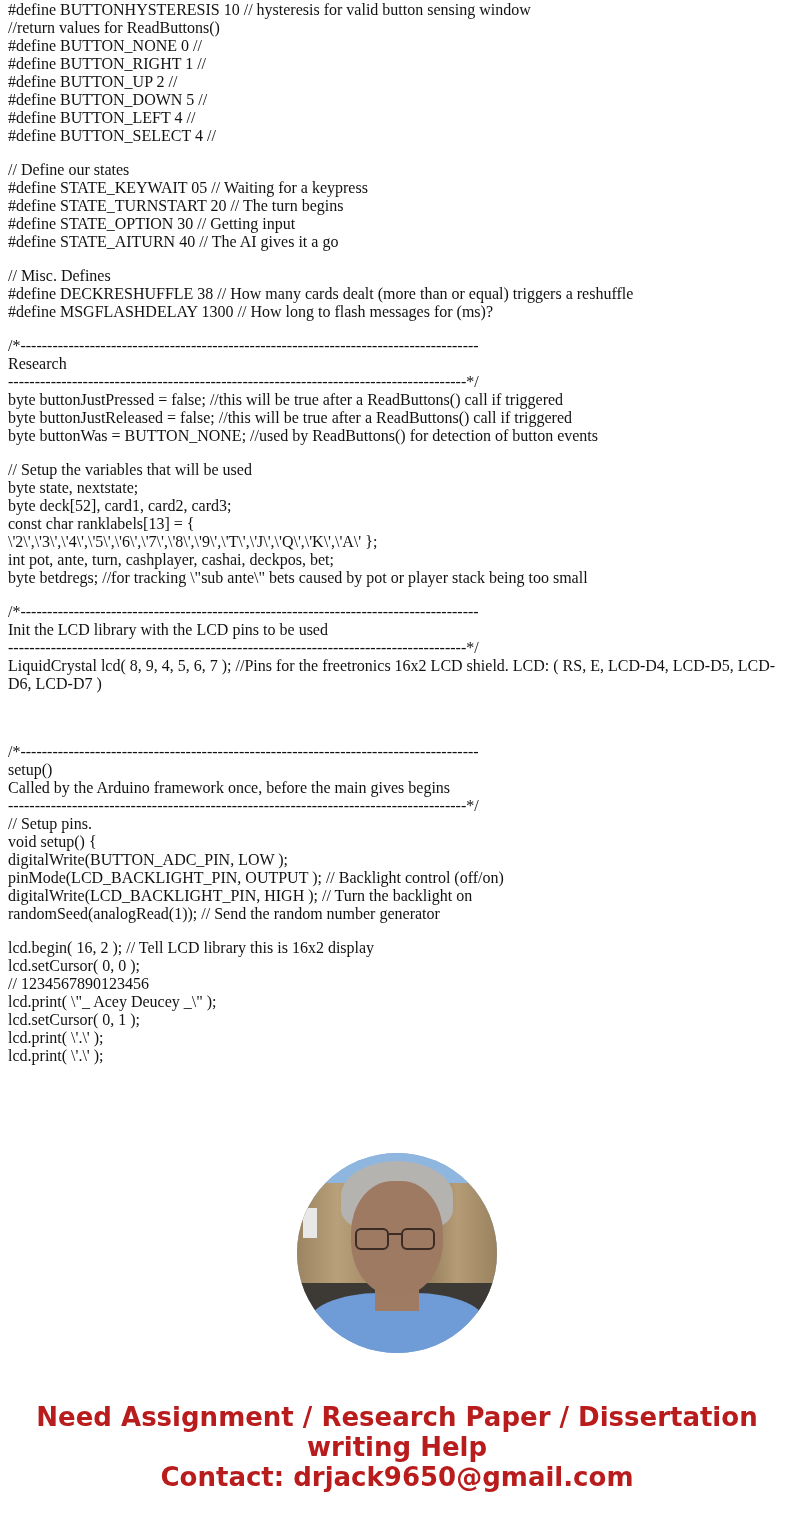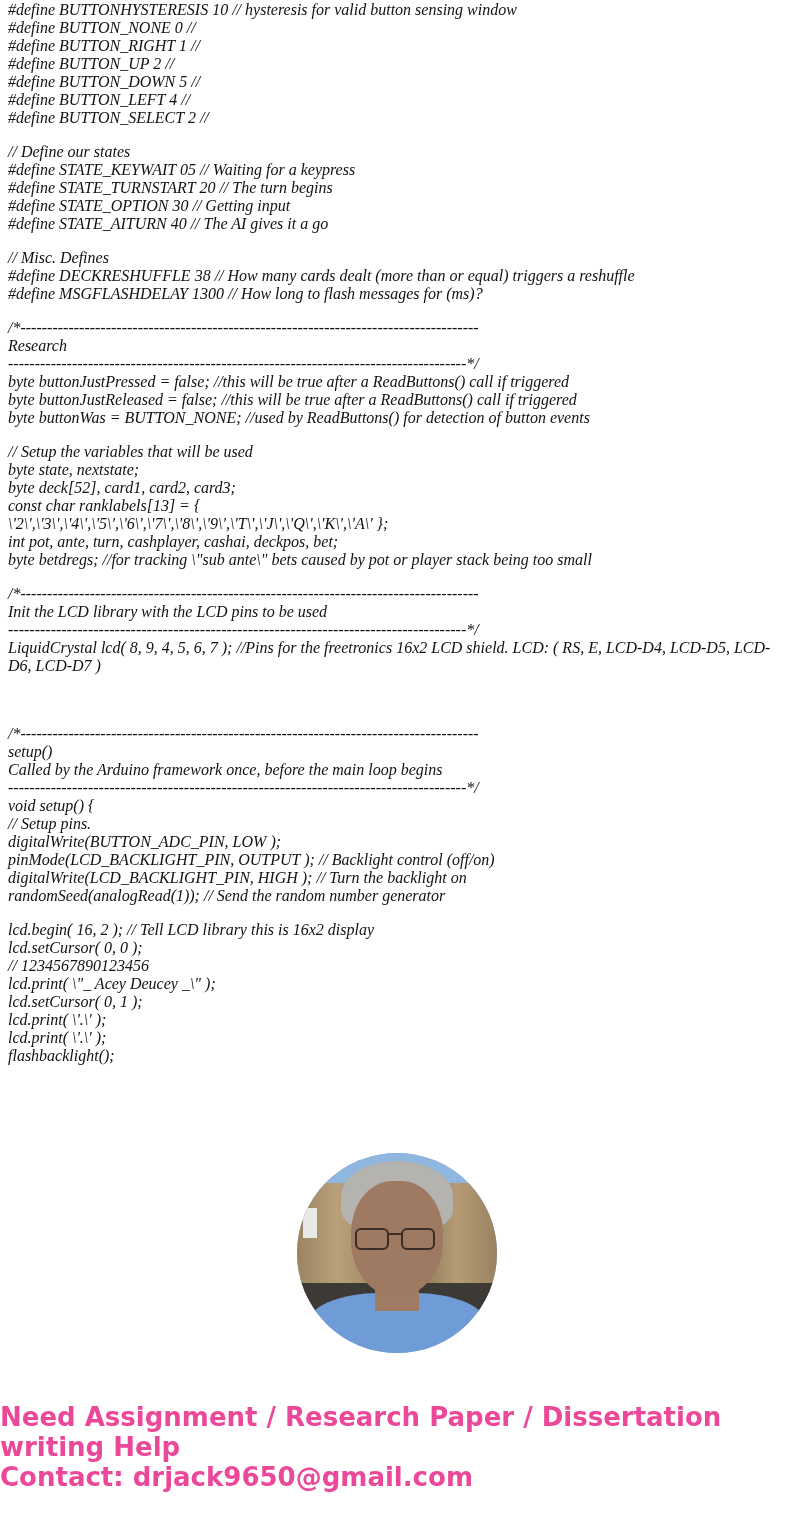--- a/index.html
+++ b/index.html
@@ -11,21 +11,20 @@
     font-family: "Liberation Serif", serif;
     color: #111111;
   }
   .code {
     position: absolute;
     left: 8px;
     top: 1px;
     width: 780px;
     font-size: 16px;
     line-height: 18px;
-    font-style: italic;
   }
   .block { margin: 0 0 16px 0; }
   .line { white-space: pre-wrap; display: block; }
   .gap-lg { height: 34px; }
   .avatar {
     position: absolute;
     left: 297px;
     top: 1153px;
     width: 200px;
     height: 200px;
@@ -67,40 +66,42 @@
     border: 2px solid #3b2c25; border-radius: 6px;
   }
   .avatar .glass.l { left: 58px; }
   .avatar .glass.r { left: 104px; }
   .avatar .bridge { position: absolute; left: 92px; top: 80px; width: 12px; height: 2px; background: #3b2c25; }
   .footer {
     position: absolute;
     left: 0;
     top: 1402px;
     width: 794px;
+    text-align: center;
     font-family: "DejaVu Sans", sans-serif;
     font-weight: bold;
     font-size: 26px;
     line-height: 30px;
-    color: #ec4899;
+    color: #b91c1c;
   }
   .footer span { display: block; }
 </style>
 </head>
 <body>
 
 <div class="code">
   <div class="block">
     <span class="line">#define BUTTONHYSTERESIS 10 // hysteresis for valid button sensing window</span>
+    <span class="line">//return values for ReadButtons()</span>
     <span class="line">#define BUTTON_NONE 0 //</span>
     <span class="line">#define BUTTON_RIGHT 1 //</span>
     <span class="line">#define BUTTON_UP 2 //</span>
     <span class="line">#define BUTTON_DOWN 5 //</span>
     <span class="line">#define BUTTON_LEFT 4 //</span>
-    <span class="line">#define BUTTON_SELECT 2 //</span>
+    <span class="line">#define BUTTON_SELECT 4 //</span>
   </div>
   <div class="block">
     <span class="line">// Define our states</span>
     <span class="line">#define STATE_KEYWAIT 05 // Waiting for a keypress</span>
     <span class="line">#define STATE_TURNSTART 20 // The turn begins</span>
     <span class="line">#define STATE_OPTION 30 // Getting input</span>
     <span class="line">#define STATE_AITURN 40 // The AI gives it a go</span>
   </div>
   <div class="block">
     <span class="line">// Misc. Defines</span>
@@ -127,38 +128,37 @@
   <div class="block">
     <span class="line">/*--------------------------------------------------------------------------------------</span>
     <span class="line">Init the LCD library with the LCD pins to be used</span>
     <span class="line">--------------------------------------------------------------------------------------*/</span>
     <span class="line">LiquidCrystal lcd( 8, 9, 4, 5, 6, 7 ); //Pins for the freetronics 16x2 LCD shield. LCD: ( RS, E, LCD-D4, LCD-D5, LCD-D6, LCD-D7 )</span>
   </div>
   <div class="gap-lg"></div>
   <div class="block">
     <span class="line">/*--------------------------------------------------------------------------------------</span>
     <span class="line">setup()</span>
-    <span class="line">Called by the Arduino framework once, before the main loop begins</span>
+    <span class="line">Called by the Arduino framework once, before the main gives begins</span>
     <span class="line">--------------------------------------------------------------------------------------*/</span>
+    <span class="line">// Setup pins.</span>
     <span class="line">void setup() {</span>
-    <span class="line">// Setup pins.</span>
     <span class="line">digitalWrite(BUTTON_ADC_PIN, LOW );</span>
     <span class="line">pinMode(LCD_BACKLIGHT_PIN, OUTPUT ); // Backlight control (off/on)</span>
     <span class="line">digitalWrite(LCD_BACKLIGHT_PIN, HIGH ); // Turn the backlight on</span>
     <span class="line">randomSeed(analogRead(1)); // Send the random number generator</span>
   </div>
   <div class="block">
     <span class="line">lcd.begin( 16, 2 ); // Tell LCD library this is 16x2 display</span>
     <span class="line">lcd.setCursor( 0, 0 );</span>
     <span class="line">// 1234567890123456</span>
     <span class="line">lcd.print( \"_ Acey Deucey _\" );</span>
     <span class="line">lcd.setCursor( 0, 1 );</span>
     <span class="line">lcd.print( \'.\' );</span>
     <span class="line">lcd.print( \'.\' );</span>
-    <span class="line">flashbacklight();</span>
   </div>
 </div>
 
 <div class="avatar">
   <div class="bg-top"></div>
   <div class="panel"></div>
   <div class="switch"></div>
   <div class="dark"></div>
   <div class="shirt"></div>
   <div class="neck"></div>

